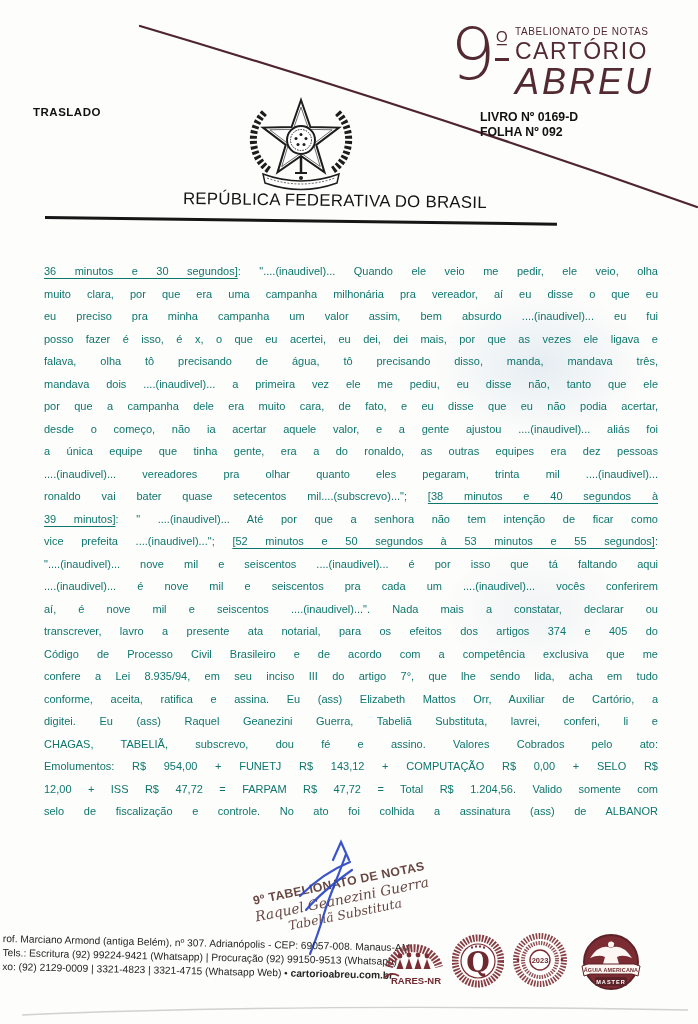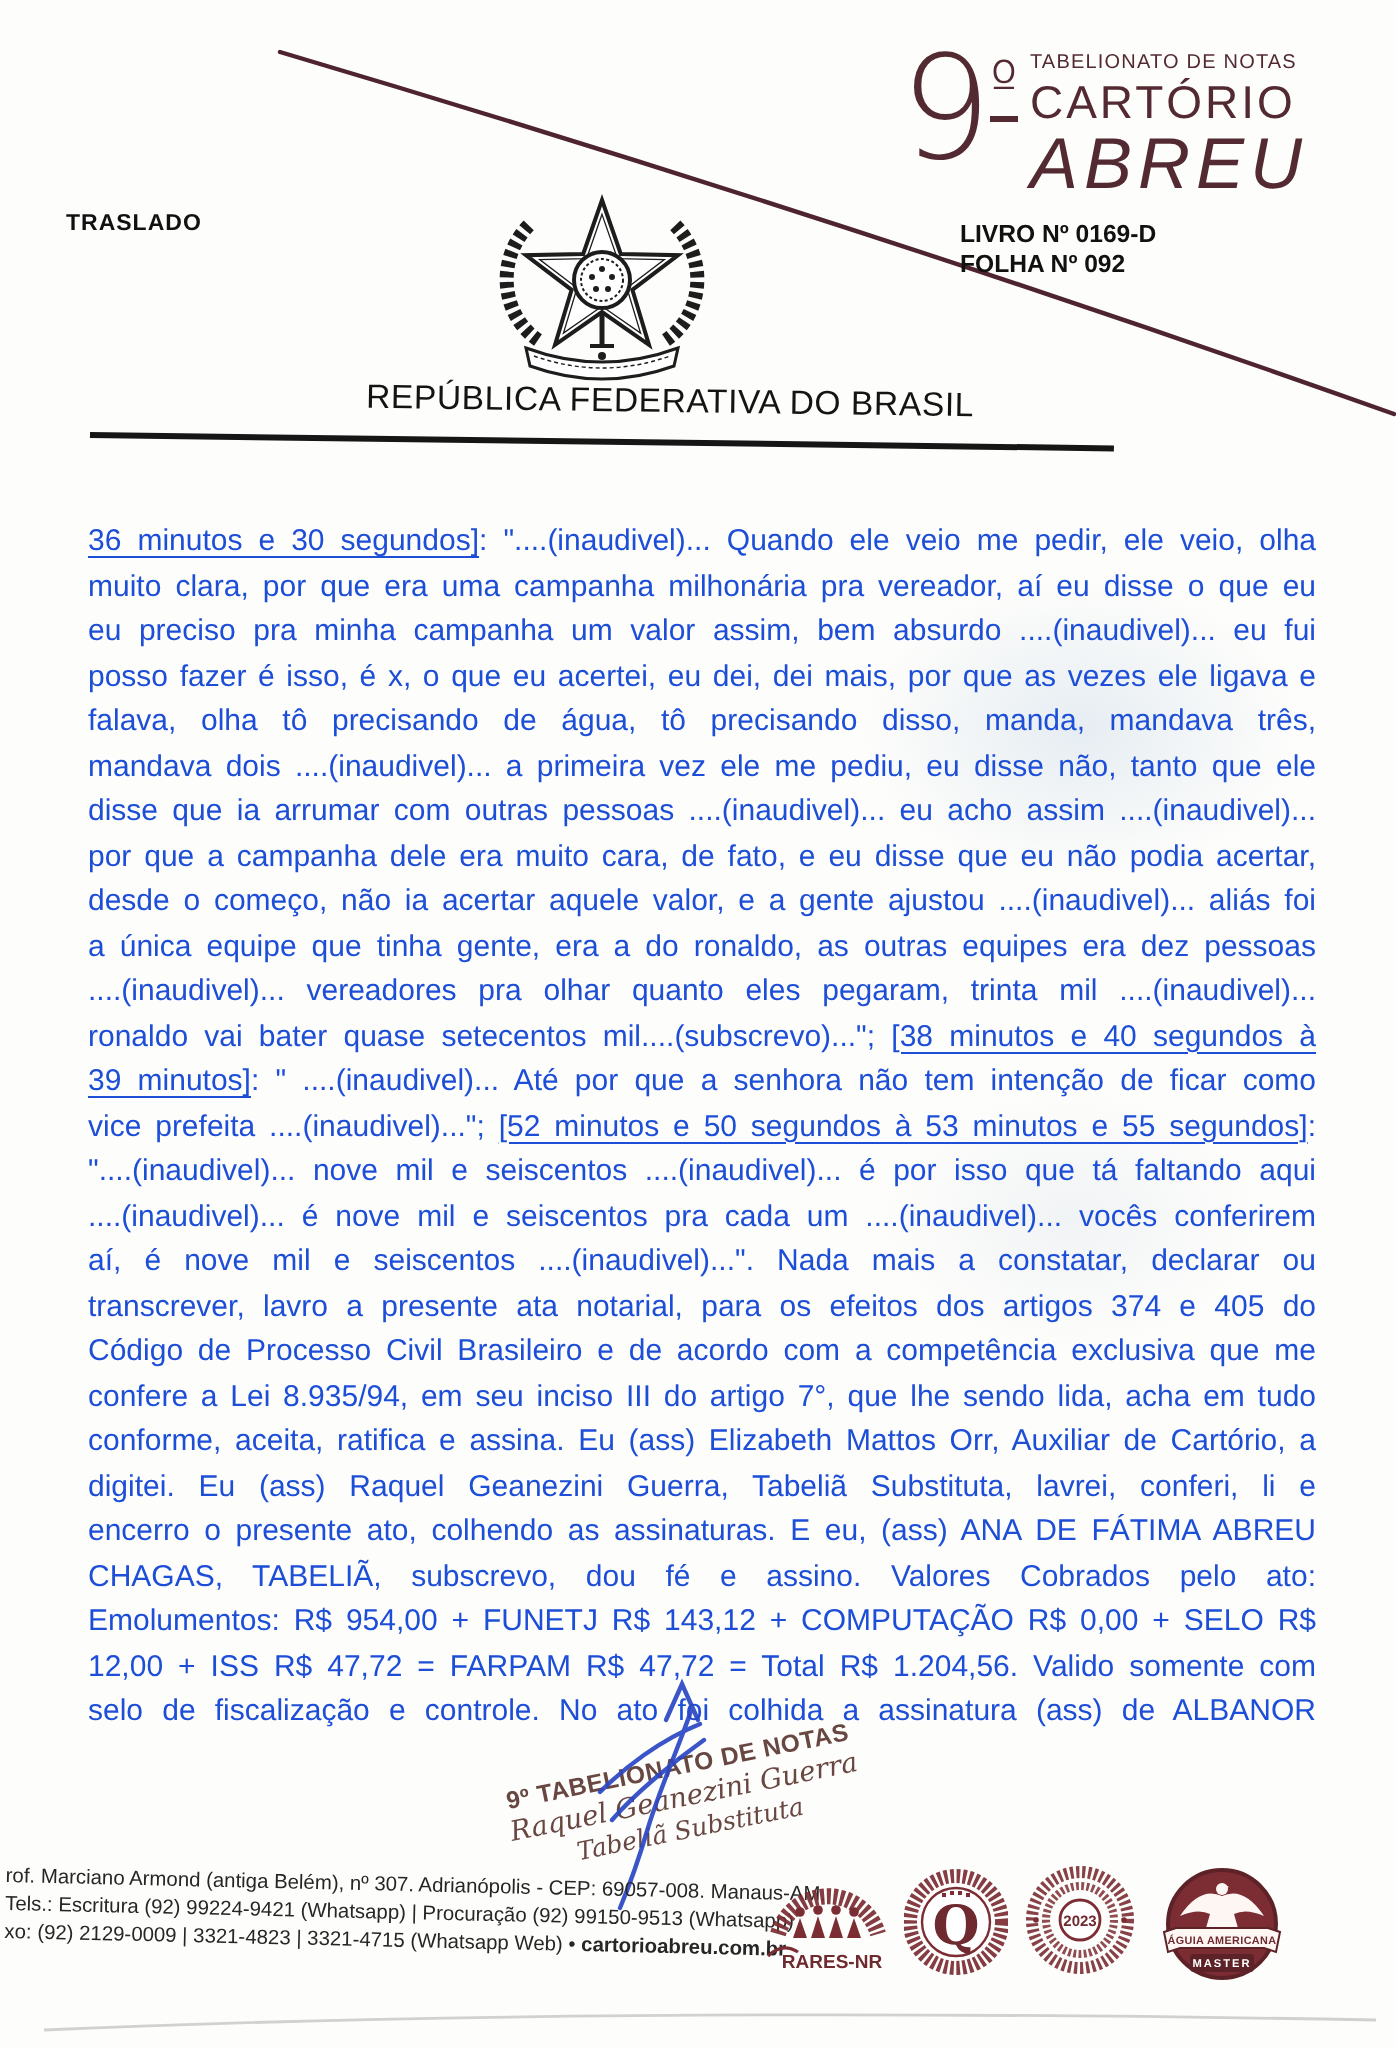--- a/index.html
+++ b/index.html
@@ -21,21 +21,21 @@
   .logo-name1{font-size:23px;letter-spacing:1.5px;font-weight:300;line-height:1.05;}
   .logo-name2{font-size:36px;letter-spacing:3px;font-weight:300;line-height:1.05;font-style:italic;}
   .traslado{position:absolute;left:33px;top:106px;font-size:11.5px;font-weight:700;letter-spacing:.5px;color:#111;}
   .livro-folha{position:absolute;left:480px;top:110px;font-size:12.3px;font-weight:700;line-height:15px;color:#111;}
   .republica{position:absolute;left:115px;top:191px;width:440px;text-align:center;font-size:16.8px;
      letter-spacing:.3px;color:#141414;transform:rotate(.8deg);}
   .rule{position:absolute;left:45px;top:216px;width:512px;height:2.6px;background:#161616;
      transform:rotate(.75deg);transform-origin:left center;}
   .coat{position:absolute;left:241px;top:96px;width:120px;height:95px;}
   
-  .bodytext{position:absolute;left:44px;top:260px;width:614px;font-size:15px;line-height:22.5px;color:#1d4ed8;}
+  .bodytext{position:absolute;left:44px;top:260px;width:614px;font-size:11px;line-height:22.5px;color:#0f766e;}
   .tline{height:22.5px;overflow:hidden;text-align:justify;text-align-last:justify;}
   .tline .u{text-decoration:underline;text-underline-offset:3px;text-decoration-thickness:1.4px;}
   
   .stamp{position:absolute;left:238px;top:876px;width:208px;text-align:center;color:#5d3a35;
      transform:rotate(-11.5deg);transform-origin:center;opacity:.93;}
   .stamp-l1{font-size:12.3px;font-weight:700;letter-spacing:.3px;}
   .stamp-l2{font-size:13.8px;font-style:italic;font-family:"DejaVu Serif","Liberation Serif",serif;margin-top:1px;}
   .stamp-l3{font-size:12.5px;font-style:italic;font-family:"DejaVu Serif","Liberation Serif",serif;}
   
   .footer{position:absolute;left:3px;top:932px;width:480px;font-size:10.2px;line-height:14px;color:#262626;
@@ -98,37 +98,35 @@
   <div class="republica">REPÚBLICA FEDERATIVA DO BRASIL</div>
   <div class="rule"></div>
 
   <div class="bodytext" id="body-lines">
       <div class="tline"><span class="u">36 minutos e 30 segundos]</span><span>: "....(inaudivel)... Quando ele veio me pedir, ele veio, olha</span></div>
       <div class="tline"><span>muito clara, por que era uma campanha milhonária pra vereador, aí eu disse o que eu</span></div>
       <div class="tline"><span>eu preciso pra minha campanha um valor assim, bem absurdo ....(inaudivel)... eu fui</span></div>
       <div class="tline"><span>posso fazer é isso, é x, o que eu acertei, eu dei, dei mais, por que as vezes ele ligava e</span></div>
       <div class="tline"><span>falava, olha tô precisando de água, tô precisando disso, manda, mandava três,</span></div>
       <div class="tline"><span>mandava dois ....(inaudivel)... a primeira vez ele me pediu, eu disse não, tanto que ele</span></div>
-      <div class="tline"><span>disse que ia arrumar com outras pessoas ....(inaudivel)... eu acho assim ....(inaudivel)...</span></div>
       <div class="tline"><span>por que a campanha dele era muito cara, de fato, e eu disse que eu não podia acertar,</span></div>
       <div class="tline"><span>desde o começo, não ia acertar aquele valor, e a gente ajustou ....(inaudivel)... aliás foi</span></div>
       <div class="tline"><span>a única equipe que tinha gente, era a do ronaldo, as outras equipes era dez pessoas</span></div>
       <div class="tline"><span>....(inaudivel)... vereadores pra olhar quanto eles pegaram, trinta mil ....(inaudivel)...</span></div>
       <div class="tline"><span>ronaldo vai bater quase setecentos mil....(subscrevo)..."; </span><span class="u">[38 minutos e 40 segundos à</span></div>
       <div class="tline"><span class="u">39 minutos]</span><span>: " ....(inaudivel)... Até por que a senhora não tem intenção de ficar como</span></div>
       <div class="tline"><span>vice prefeita ....(inaudivel)..."; </span><span class="u">[52 minutos e 50 segundos à 53 minutos e 55 segundos]</span><span>:</span></div>
       <div class="tline"><span>"....(inaudivel)... nove mil e seiscentos ....(inaudivel)... é por isso que tá faltando aqui</span></div>
       <div class="tline"><span>....(inaudivel)... é nove mil e seiscentos pra cada um ....(inaudivel)... vocês conferirem</span></div>
       <div class="tline"><span>aí, é nove mil e seiscentos ....(inaudivel)...". Nada mais a constatar, declarar ou</span></div>
       <div class="tline"><span>transcrever, lavro a presente ata notarial, para os efeitos dos artigos 374 e 405 do</span></div>
       <div class="tline"><span>Código de Processo Civil Brasileiro e de acordo com a competência exclusiva que me</span></div>
       <div class="tline"><span>confere a Lei 8.935/94, em seu inciso III do artigo 7°, que lhe sendo lida, acha em tudo</span></div>
       <div class="tline"><span>conforme, aceita, ratifica e assina. Eu (ass) Elizabeth Mattos Orr, Auxiliar de Cartório, a</span></div>
       <div class="tline"><span>digitei. Eu (ass) Raquel Geanezini Guerra, Tabeliã Substituta, lavrei, conferi, li e</span></div>
-      <div class="tline"><span>encerro o presente ato, colhendo as assinaturas. E eu, (ass) ANA DE FÁTIMA ABREU</span></div>
       <div class="tline"><span>CHAGAS, TABELIÃ, subscrevo, dou fé e assino. Valores Cobrados pelo ato:</span></div>
       <div class="tline"><span>Emolumentos: R$ 954,00 + FUNETJ R$ 143,12 + COMPUTAÇÃO R$ 0,00 + SELO R$</span></div>
       <div class="tline"><span>12,00 + ISS R$ 47,72 = FARPAM R$ 47,72 = Total R$ 1.204,56. Valido somente com</span></div>
       <div class="tline"><span>selo de fiscalização e controle. No ato foi colhida a assinatura (ass) de ALBANOR</span></div>
     </div>
 
   <div class="stamp">
     <div class="stamp-l1">9º TABELIONATO DE NOTAS</div>
     <div class="stamp-l2">Raquel Geanezini Guerra</div>
     <div class="stamp-l3">Tabeliã Substituta</div>

